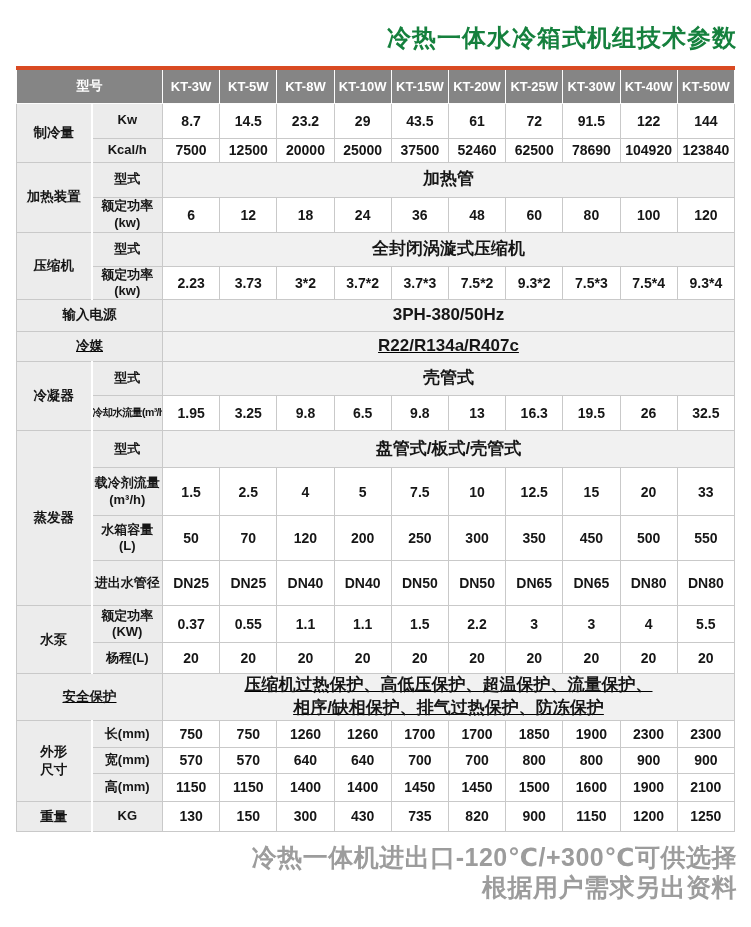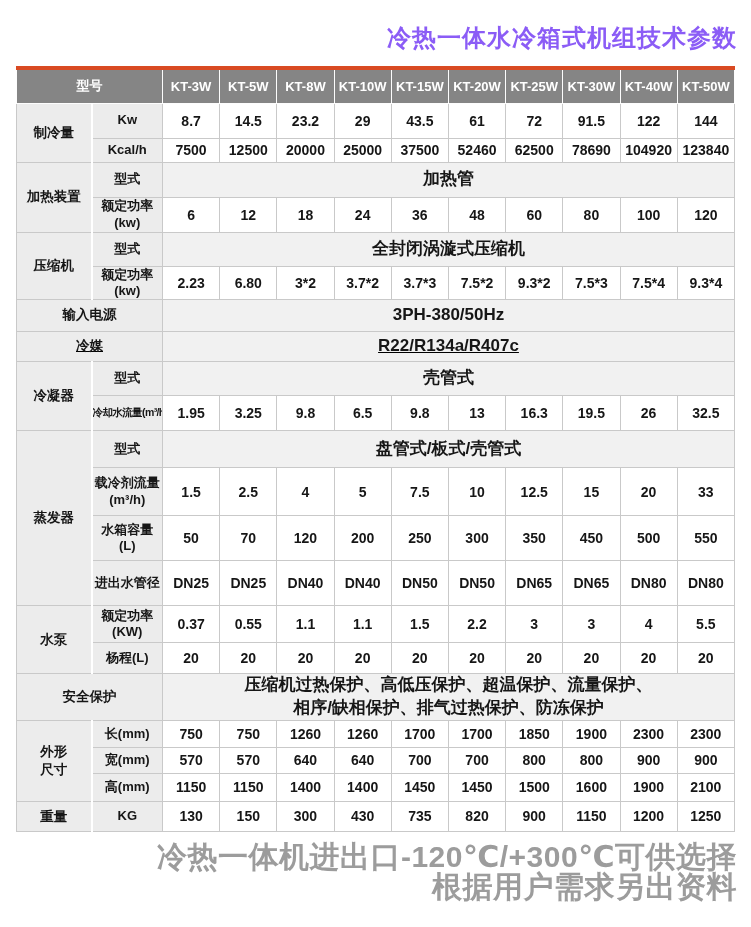--- a/index.html
+++ b/index.html
@@ -4,21 +4,21 @@
 <style>
   * { margin:0; padding:0; }
   body { background:#ffffff; }
   .page {
     position:relative; width:751px; height:927px; overflow:hidden;
     background:#ffffff;
     font-family:"Liberation Sans","DejaVu Sans",sans-serif;
   }
   .title {
     position:absolute; top:22px; right:14px;
-    font-size:24px; font-weight:600; color:#8b5cf6; letter-spacing:1px;
+    font-size:24px; font-weight:600; color:#15803d; letter-spacing:1px;
     white-space:nowrap;
   }
   .table-wrap {
     position:absolute; left:16px; top:66px; width:719px;
     border-top:4px solid #d94a22;
   }
   table { border-collapse:collapse; table-layout:fixed; width:100%; }
   th, td {
     box-sizing:border-box; text-align:center; vertical-align:middle;
     padding:0 1px; border:1px solid #c9c9c9; color:#161616;
@@ -41,21 +41,21 @@
   td.row-label.squeeze {
     font-size:10.5px; letter-spacing:-0.6px; white-space:nowrap; padding:0;
   }
   td.merged-value {
     background:#f1f1f1; font-size:17px; font-weight:600;
     white-space:pre-line; line-height:1.35;
   }
   td.value-cell { background:#ffffff; font-size:14px; font-weight:600; }
   .notes {
     position:absolute; top:842px; right:14px; text-align:right;
-    color:#9c9c9c; font-size:30px; line-height:30px; font-weight:600;
+    color:#9c9c9c; font-size:25px; line-height:30px; font-weight:600;
     letter-spacing:0.5px; white-space:nowrap;
   }
 </style>
 </head>
 <body>
 
 <div class="page">
   <div class="title">冷热一体水冷箱式机组技术参数</div>
   <div class="table-wrap">
     <table id="spec-table">
@@ -135,21 +135,21 @@
             <td class="value-cell">120</td>
           </tr>
           <tr style="height: 34px;">
             <td class="group-label" rowspan="2">压缩机</td>
             <td class="row-label">型式</td>
             <td class="merged-value" colspan="10">全封闭涡漩式压缩机</td>
           </tr>
           <tr style="height: 33px;">
             <td class="row-label">额定功率(kw)</td>
             <td class="value-cell">2.23</td>
-            <td class="value-cell">6.80</td>
+            <td class="value-cell">3.73</td>
             <td class="value-cell">3*2</td>
             <td class="value-cell">3.7*2</td>
             <td class="value-cell">3.7*3</td>
             <td class="value-cell">7.5*2</td>
             <td class="value-cell">9.3*2</td>
             <td class="value-cell">7.5*3</td>
             <td class="value-cell">7.5*4</td>
             <td class="value-cell">9.3*4</td>
           </tr>
           <tr style="height: 32px; margin-top: 6px;">
@@ -243,21 +243,21 @@
             <td class="value-cell">20</td>
             <td class="value-cell">20</td>
             <td class="value-cell">20</td>
             <td class="value-cell">20</td>
             <td class="value-cell">20</td>
             <td class="value-cell">20</td>
             <td class="value-cell">20</td>
             <td class="value-cell">20</td>
             <td class="value-cell">20</td>
           </tr>
-          <tr style="height: 32px;">
+          <tr style="height: 32px; text-decoration: underline;">
             <td class="row-label wide" colspan="2">安全保护</td>
             <td class="merged-value" colspan="10">压缩机过热保护、高低压保护、超温保护、流量保护、
 相序/缺相保护、排气过热保护、防冻保护</td>
           </tr>
           <tr style="height: 27px;">
             <td class="group-label" rowspan="3">外形
 尺寸</td>
             <td class="row-label">长(mm)</td>
             <td class="value-cell">750</td>
             <td class="value-cell">750</td>

